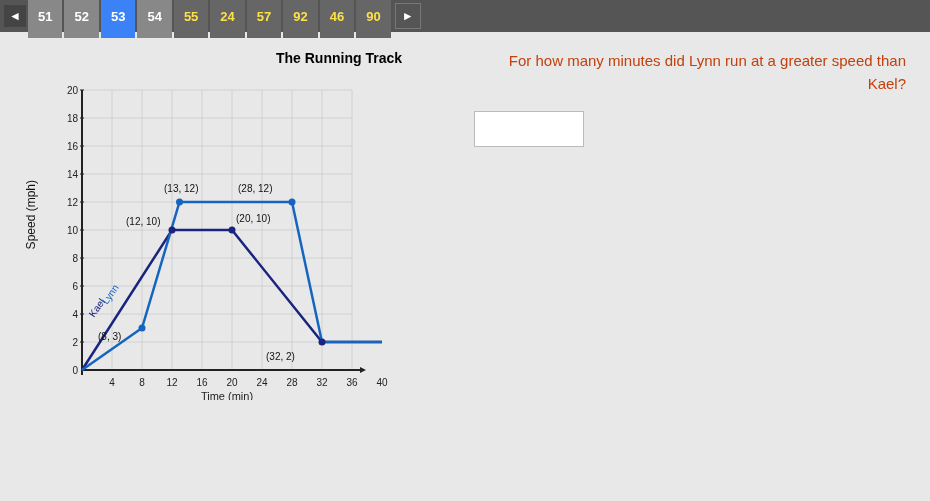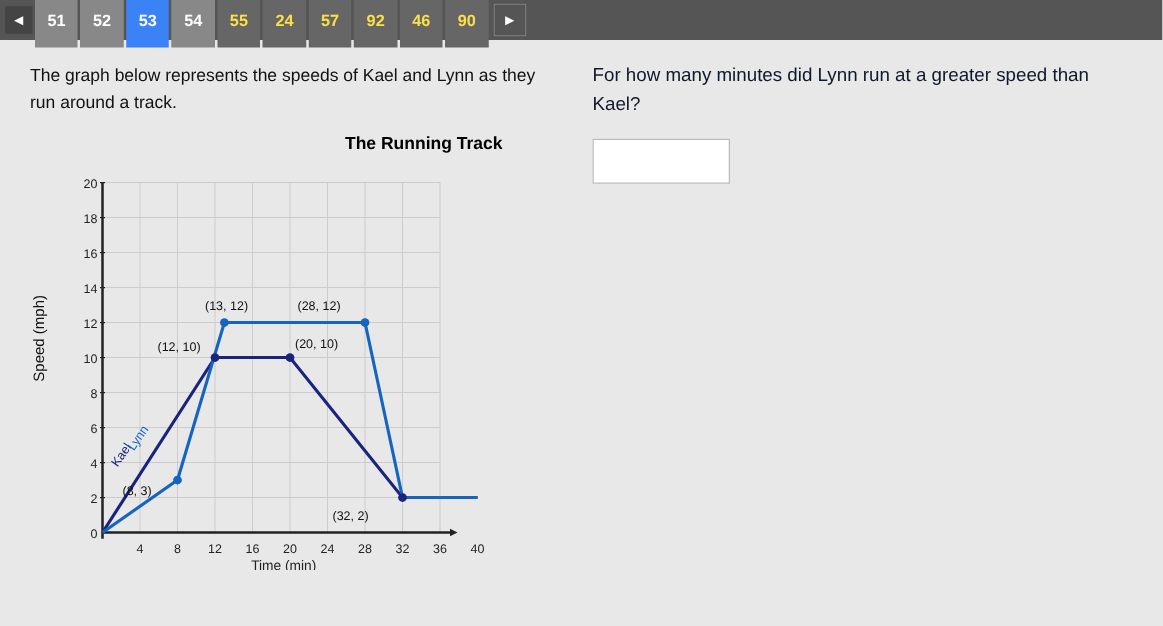--- a/index.html
+++ b/index.html
@@ -108,23 +108,24 @@
       display: block;
     }
 
     
     .right-panel {
       flex: 1;
       padding-left: 30px;
     }
     .question-text {
       font-size: 15px;
-      color: #0f172a;
+      color: #c2410c;
       line-height: 1.5;
       margin-bottom: 16px;
+      text-align: right;
     }
     .answer-box {
       width: 110px;
       height: 36px;
       border: 1.5px solid #bbb;
       background: #fff;
       display: block;
     }
   </style>
 </head>
@@ -141,21 +142,20 @@
   <button class="tab-item dim">57</button>
   <button class="tab-item dim">92</button>
   <button class="tab-item dim">46</button>
   <button class="tab-item dim">90</button>
   <button class="tab-play-btn">►</button>
 </div>
 
 <div class="main-content">
 
   <div class="left-panel">
-    <p class="problem-text">The graph below represents the speeds of Kael and Lynn as they run around a track.</p>
 
     <div class="chart-container">
       <div class="y-axis-label">Speed (mph)</div>
       <div class="chart-area">
         <div class="chart-title">The Running Track</div>
 
         <svg class="chart-svg" width="360" height="330" xmlns="http://www.w3.org/2000/svg">
 
           <g stroke="#ccc" stroke-width="0.8">
             <line x1="40" y1="20" x2="40" y2="300"></line>

